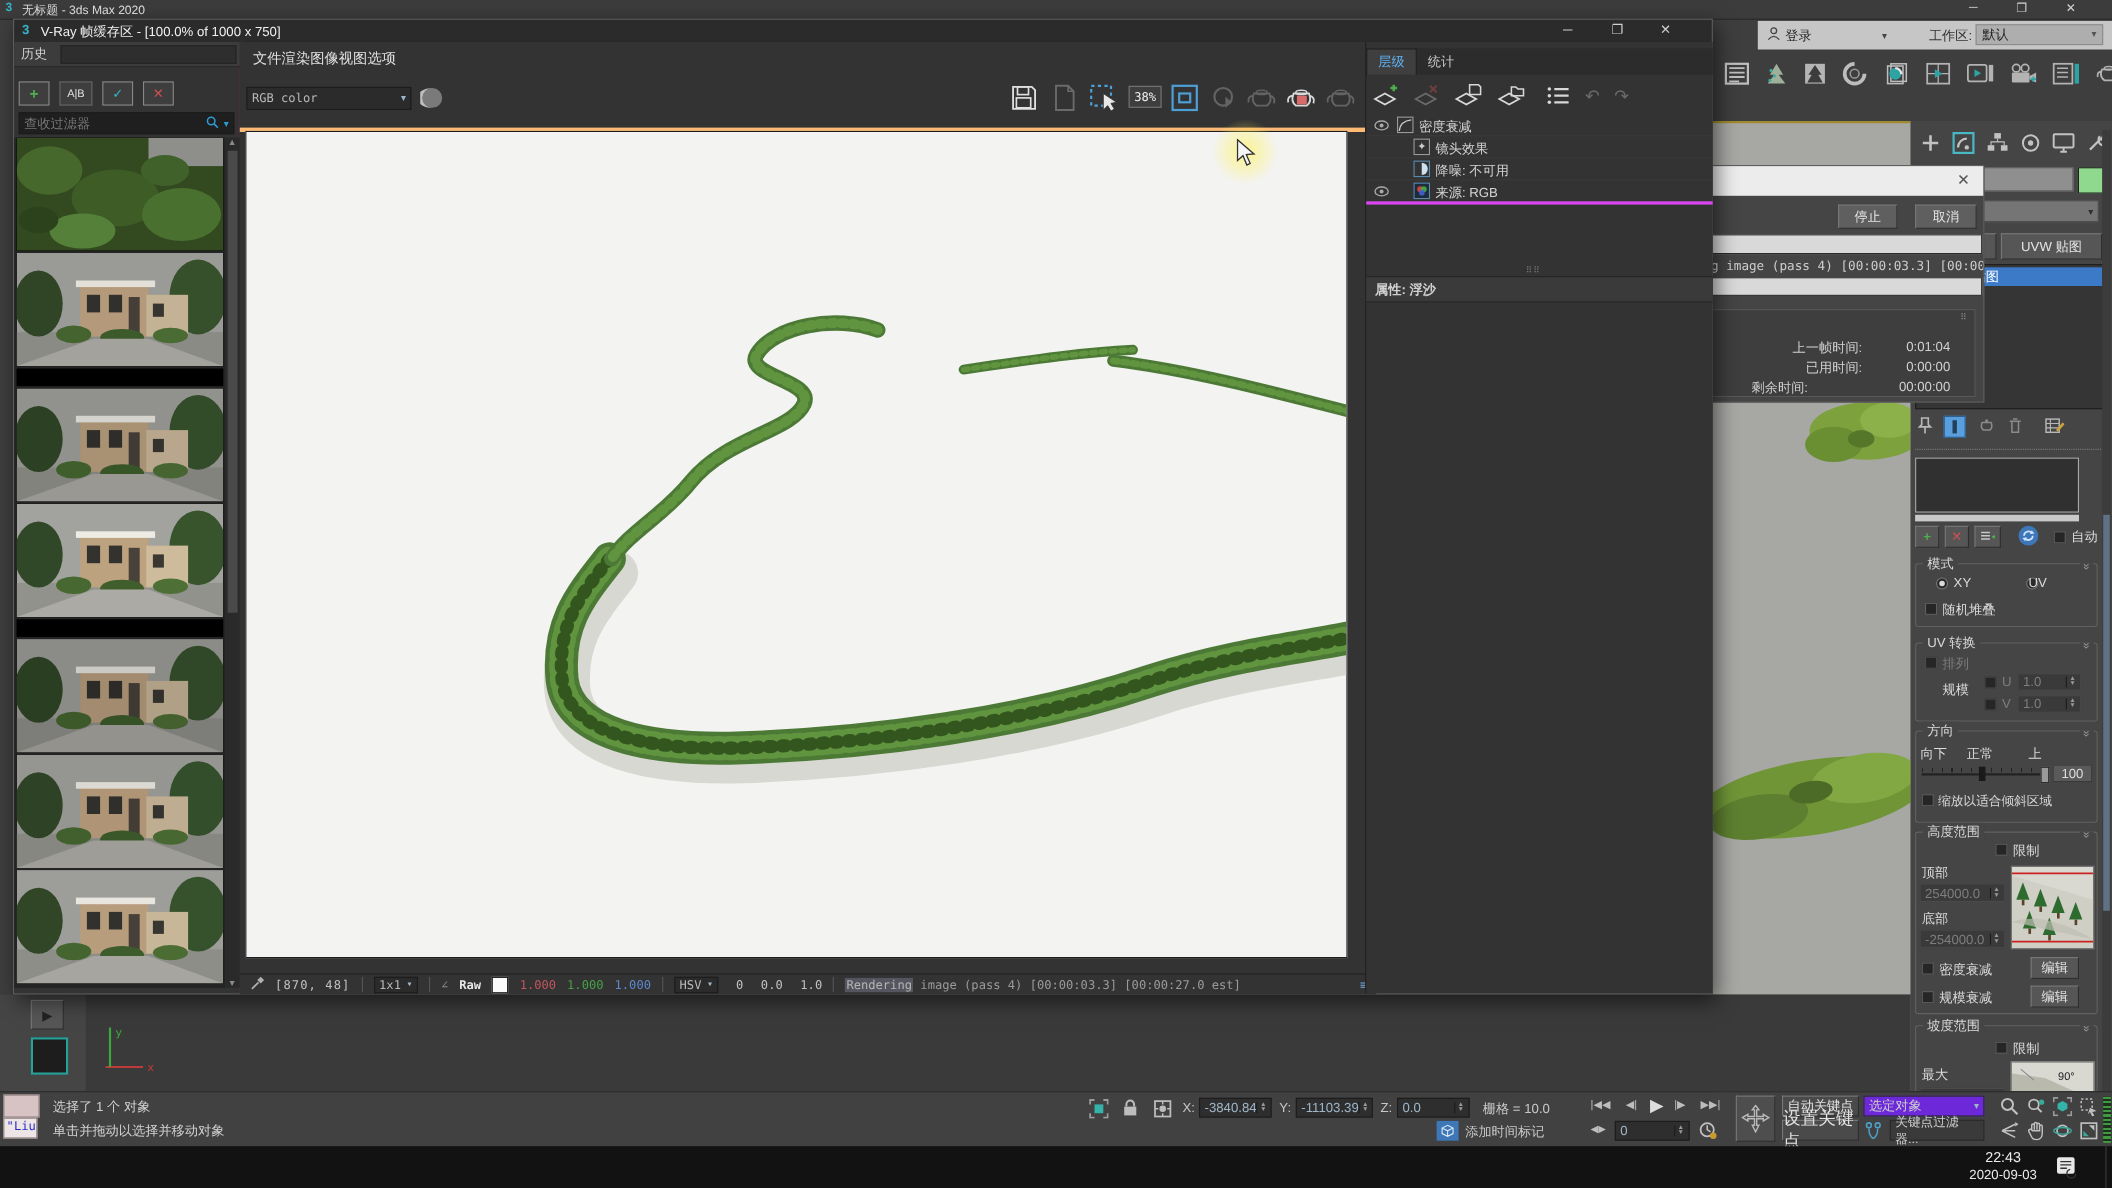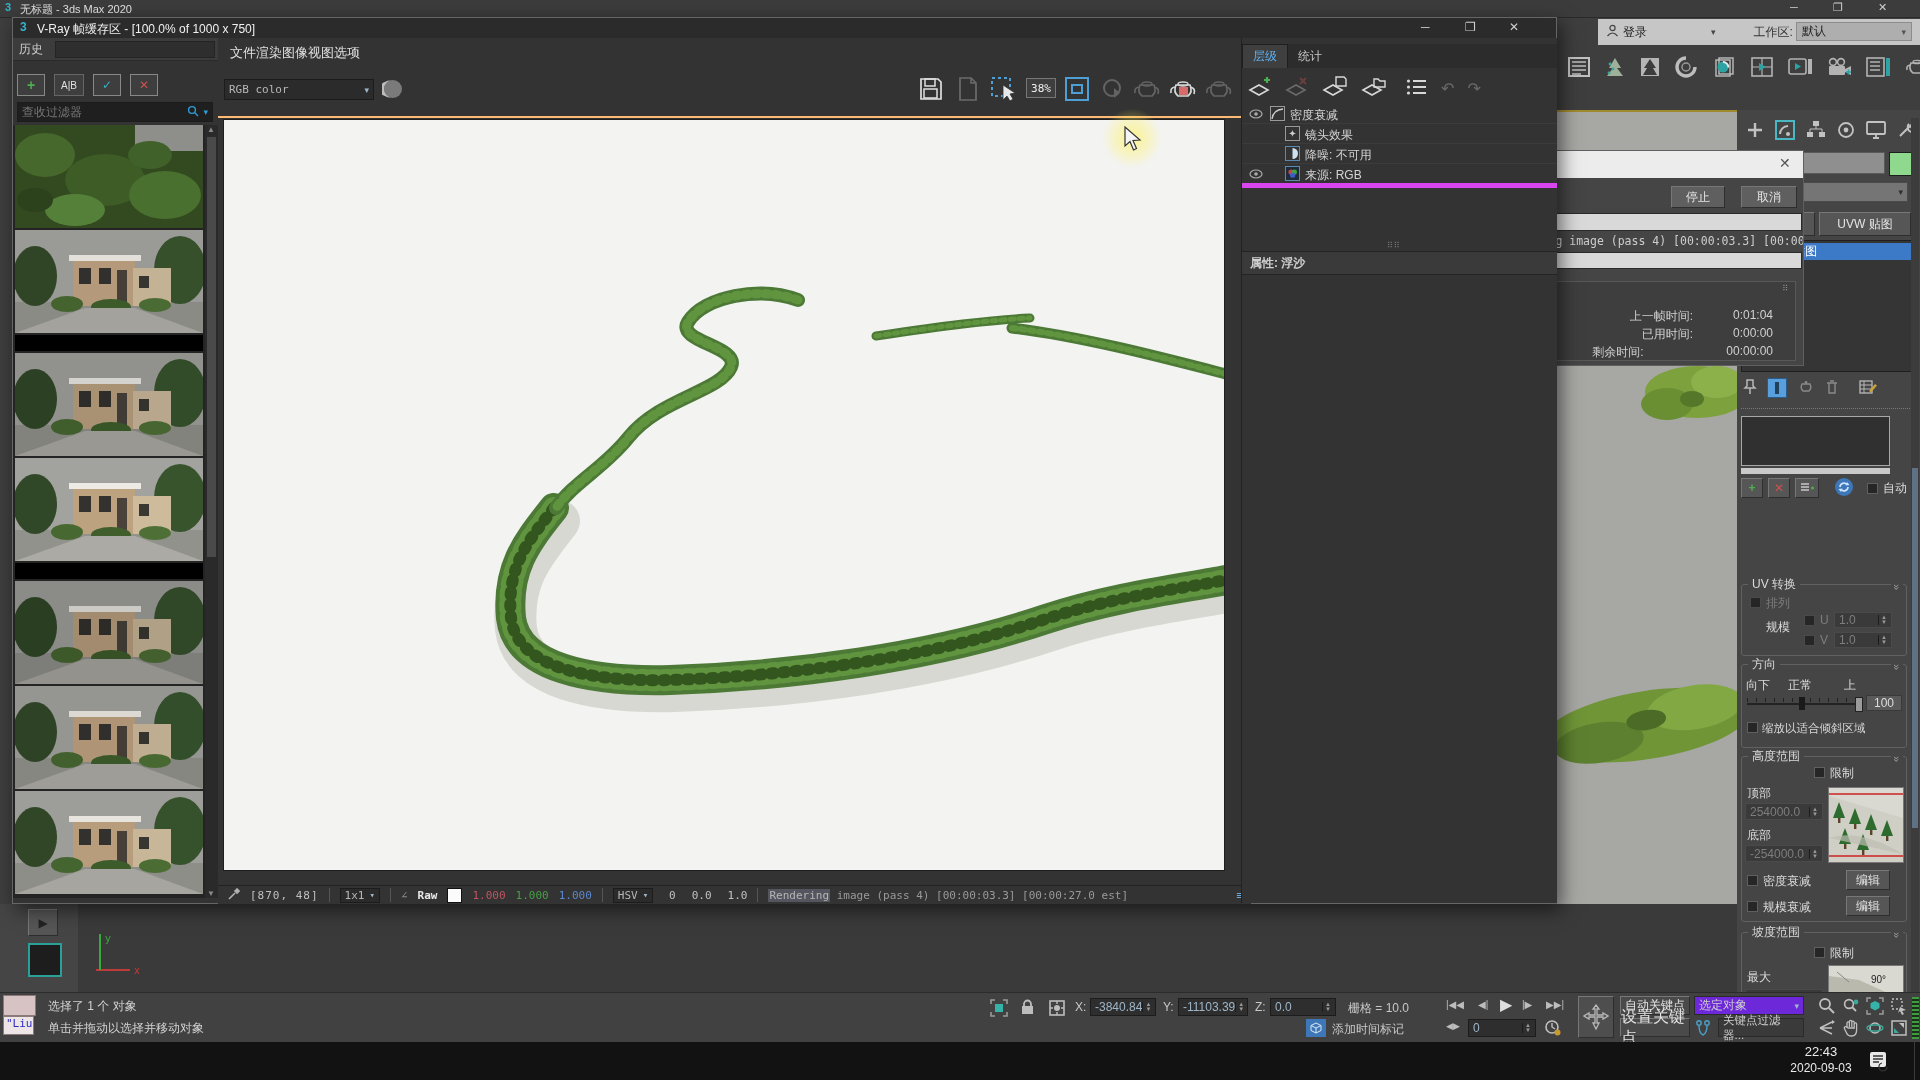--- a/index.html
+++ b/index.html
@@ -215,20 +215,30 @@
       <span style="margin-left:10px"><svg width="20" height="20" viewBox="0 0 20 20">
             <circle cx="10" cy="10" r="9" fill="#3d77b8"></circle>
             <path d="M6 10 a4 4 0 0 1 7 -2.5 M14 10 a4 4 0 0 1 -7 2.5" stroke="#cfe4ff" stroke-width="1.6" fill="none"></path>
             <polygon points="13,5 15.5,8 11.5,8.6" fill="#cfe4ff"></polygon>
             <polygon points="7,15 4.5,12 8.5,11.4" fill="#cfe4ff"></polygon>
           </svg></span>
       <span class="cb" style="margin-left:8px"></span>
       <span style="color:#dcdcdc">自动</span>
     </div>
 
+    <div class="roll" style="top:402px;height:58px">
+      <span class="rt">模式</span>
+      <span class="rc">»</span>
+      <span class="rad on abs" style="left:18px;top:12px"></span>
+      <span class="abs" style="left:34px;top:10px;color:#dadada">XY</span>
+      <span class="rad abs" style="left:86px;top:12px"></span>
+      <span class="abs" style="left:102px;top:10px;color:#dadada">UV</span>
+      <span class="cb abs" style="left:8px;top:35px"></span>
+      <span class="abs tt" style="left:24px;top:33px;color:#dadada">随机堆叠</span>
+    </div>
 
     <div class="roll" style="top:474px;height:72px">
       <span class="rt">UV 转换</span>
       <span class="rc">»</span>
       <span class="cb abs" style="left:8px;top:12px;border-color:#4a4a4a"></span>
       <span class="abs dim" style="left:24px;top:10px">排列</span>
       <span class="abs" style="left:24px;top:34px;color:#dadada">规模</span>
       <span class="cb abs" style="left:62px;top:30px;border-color:#4a4a4a"></span>
       <span class="abs dim" style="left:78px;top:28px">U</span>
       <span class="abs field dim" style="left:92px;top:27px;width:58px;height:16px;background:#3a3a3a;border-color:#4a4a4a">
@@ -558,21 +568,21 @@
     </div>
 
     <div class="abs" style="left:205px;top:20px;width:1023px;height:865px;background:#333">
       <div class="abs" style="left:0;top:2px;width:1023px;height:26px;display:flex;padding-left:12px;align-items:center">
         <span style="color:#e0e0e0;font-size:13px">文件</span>
         <span style="color:#e0e0e0;font-size:13px">渲染</span>
         <span style="color:#e0e0e0;font-size:13px">图像</span>
         <span style="color:#e0e0e0;font-size:13px">视图</span>
         <span style="color:#e0e0e0;font-size:13px">选项</span>
       </div>
-      <div class="abs" style="left:0;top:28px;width:1023px;height:50px;border-bottom:2px solid #fdba74">
+      <div class="abs" style="left:0;top:28px;width:1023px;height:50px;border-bottom:4px solid #fdba74">
         <div class="abs field" style="left:6px;top:13px;width:150px;height:21px">
           <span style="color:#b8b8b8;font-family:'DejaVu Sans Mono',monospace;font-size:11px">RGB color</span>
           <span class="ddarrow">▾</span>
         </div>
         <span class="abs" style="left:164px;top:12px"><svg width="22" height="22" viewBox="0 0 22 22">
               <circle cx="11" cy="11" r="9" fill="#7a7a7a"></circle>
               <path d="M11 2 a9 9 0 0 0 0 18 a14 9 0 0 1 0 -18z" fill="#bdbdbd"></path>
             </svg></span>
 
         <span class="abs" style="left:700px;top:10px"><svg width="26" height="26" viewBox="0 0 26 26">
@@ -714,21 +724,21 @@
         <div style="height:19px;border-bottom:1px solid #3b3b3b;position:relative">
           <span class="abs" style="left:43px;top:2px;width:13px;height:13px;border:1px solid #999;display:inline-flex;align-items:center;justify-content:center;color:#ccc;font-size:10px">✦</span>
           <span class="abs" style="left:63px;top:3px;color:#d4d4d4">镜头效果</span>
         </div>
         <div style="height:19px;border-bottom:1px solid #3b3b3b;position:relative">
           <span class="abs" style="left:43px;top:2px;width:13px;height:13px;border:1px solid #5a8ab0;display:inline-block"><svg width="13" height="13" viewBox="0 0 13 13">
                 <path d="M6.5 1 a5.5 5.5 0 0 1 0 11z" fill="#cfe0ee"></path>
               </svg></span>
           <span class="abs" style="left:63px;top:3px;color:#d4d4d4">降噪: 不可用</span>
         </div>
-        <div style="height:19px;border-bottom:5px solid #d946ef;position:relative">
+        <div style="height:19px;border-bottom:3px solid #d946ef;position:relative">
           <span class="abs" style="left:7px;top:4px"><svg width="14" height="10" viewBox="0 0 14 10">
                 <ellipse cx="7" cy="5" rx="6" ry="4" fill="none" stroke="#aaa" stroke-width="1.2"></ellipse>
                 <circle cx="7" cy="5" r="1.8" fill="#aaa"></circle>
               </svg></span>
           <span class="abs" style="left:43px;top:2px;width:13px;height:13px;border:1px solid #5a8ab0;display:inline-block;background:#1e2b38"><svg width="13" height="13" viewBox="0 0 13 13">
                 <circle cx="5" cy="5" r="2.6" fill="#d04040"></circle>
                 <circle cx="8.4" cy="5" r="2.6" fill="#40b040" opacity=".9"></circle>
                 <circle cx="6.6" cy="8.2" r="2.6" fill="#4060d0" opacity=".9"></circle>
               </svg></span>
           <span class="abs" style="left:63px;top:3px;color:#d4d4d4">来源: RGB</span>

